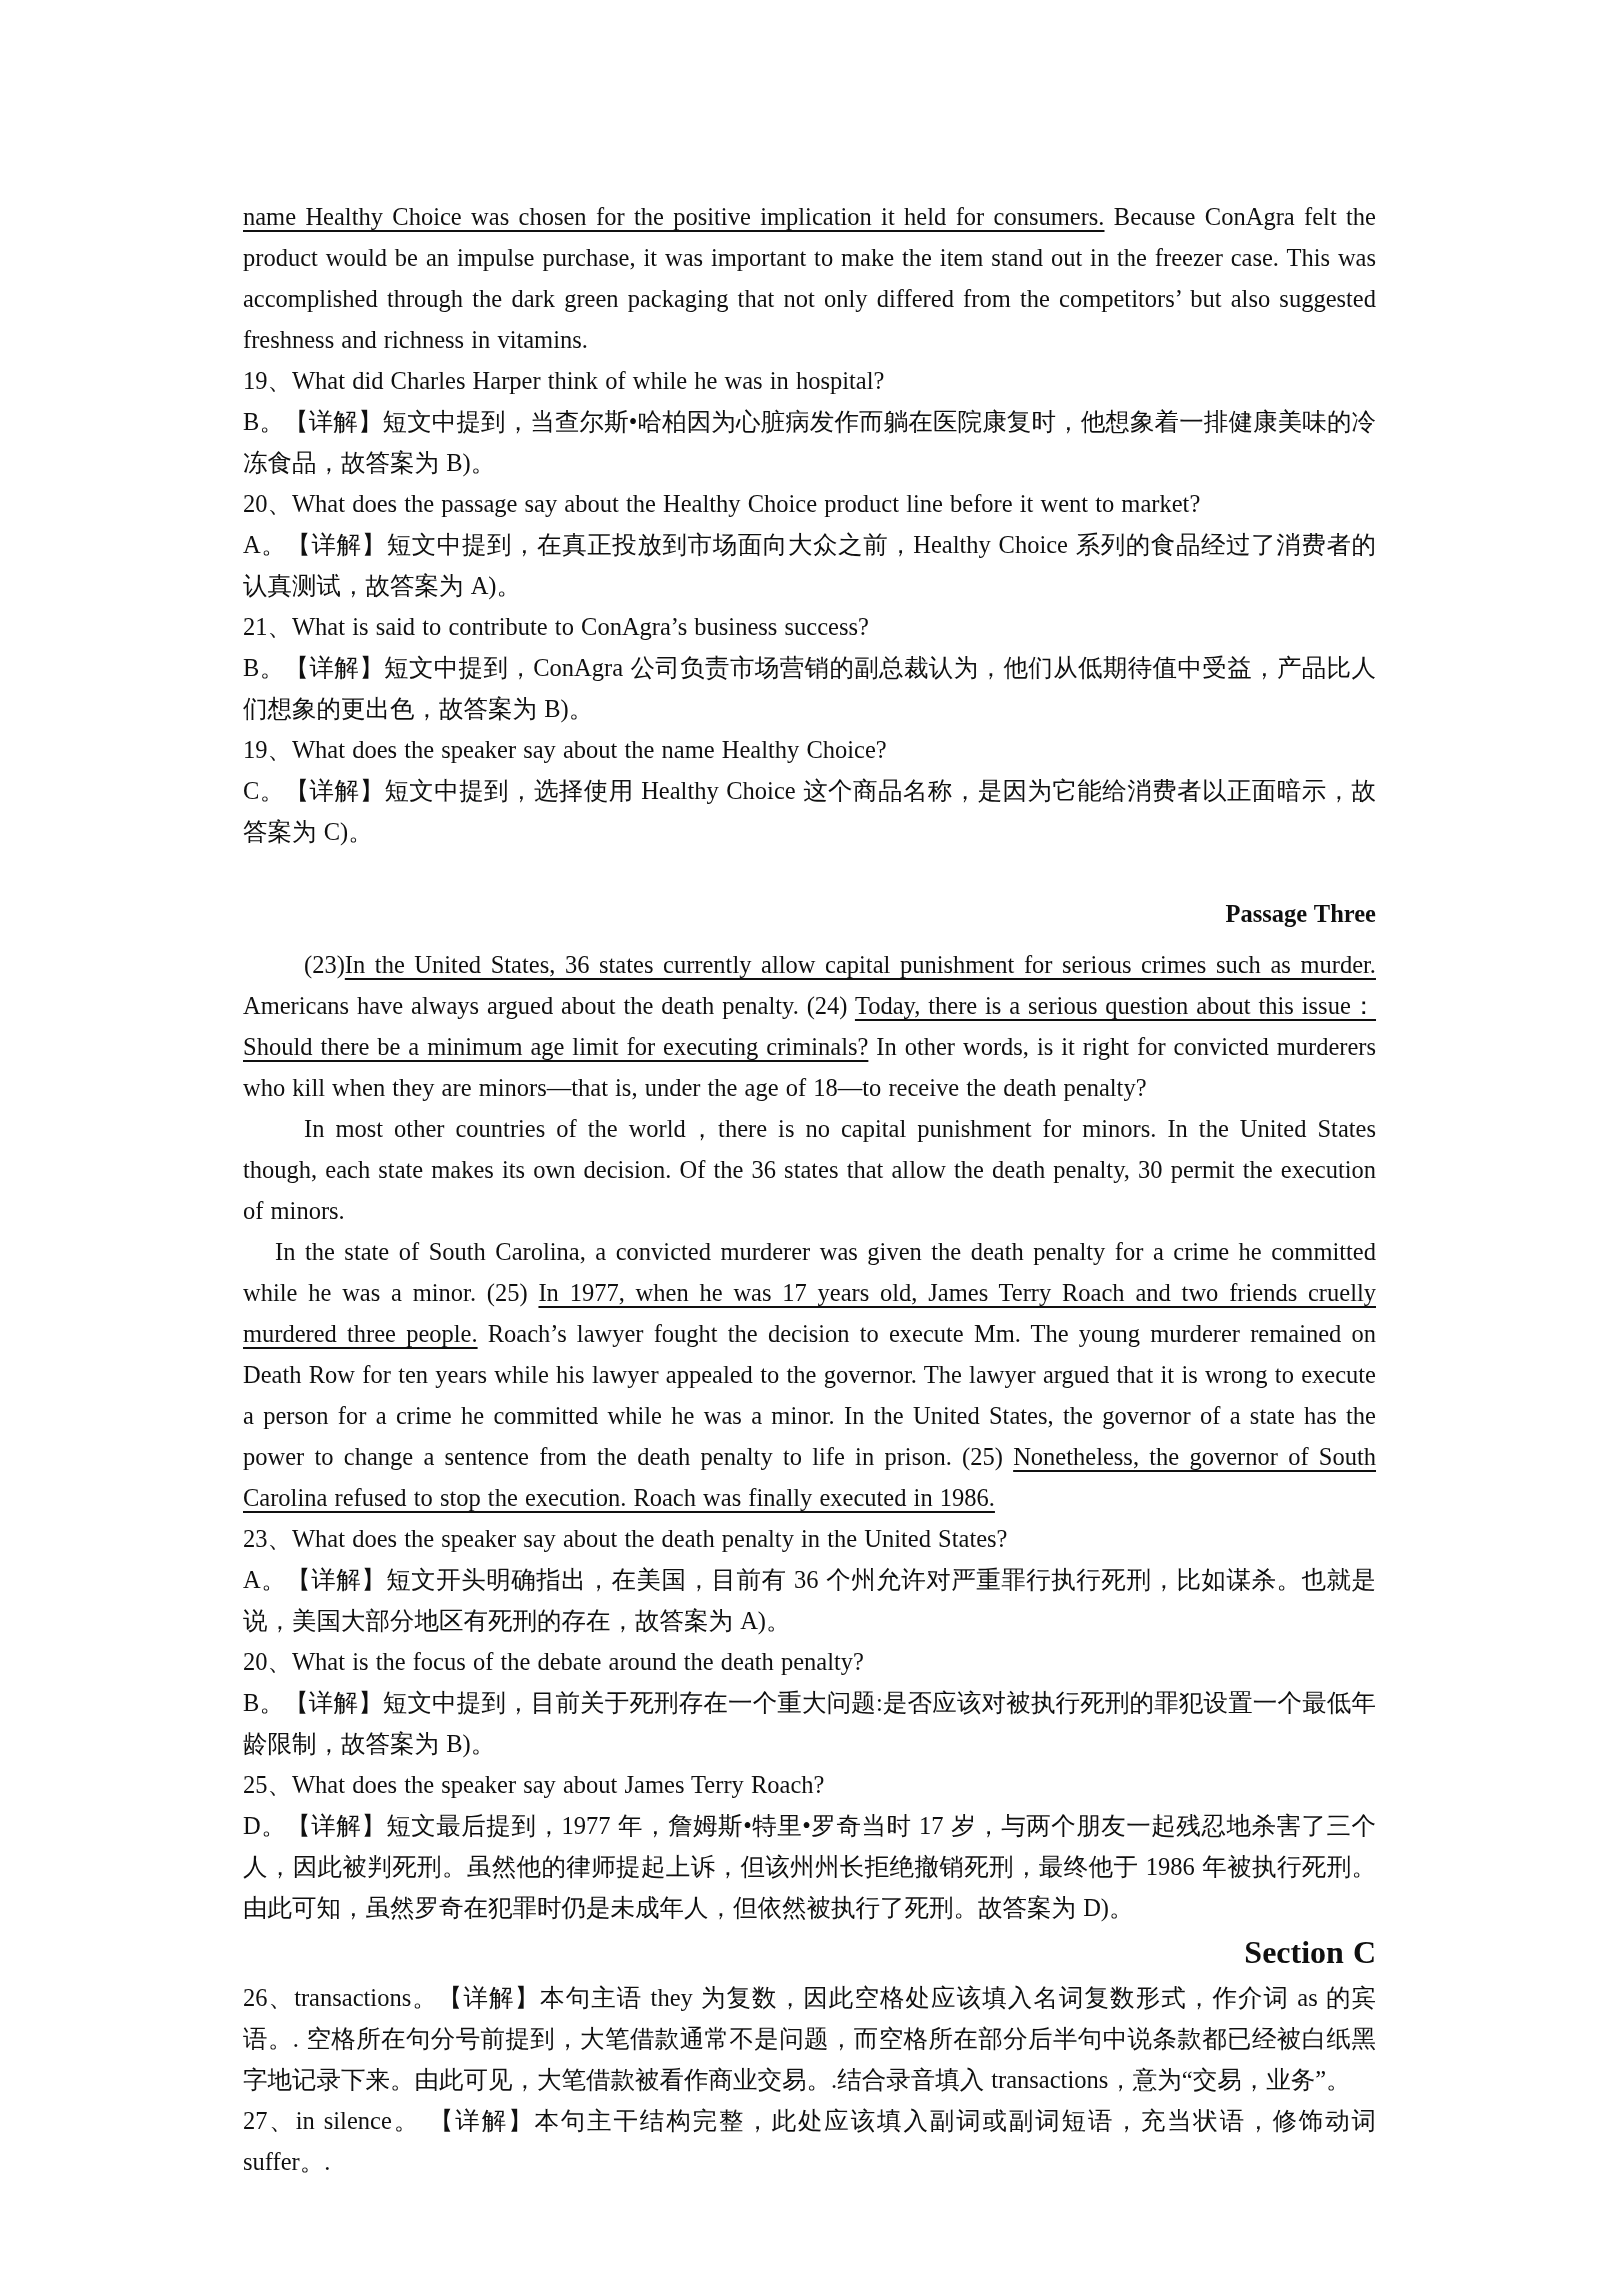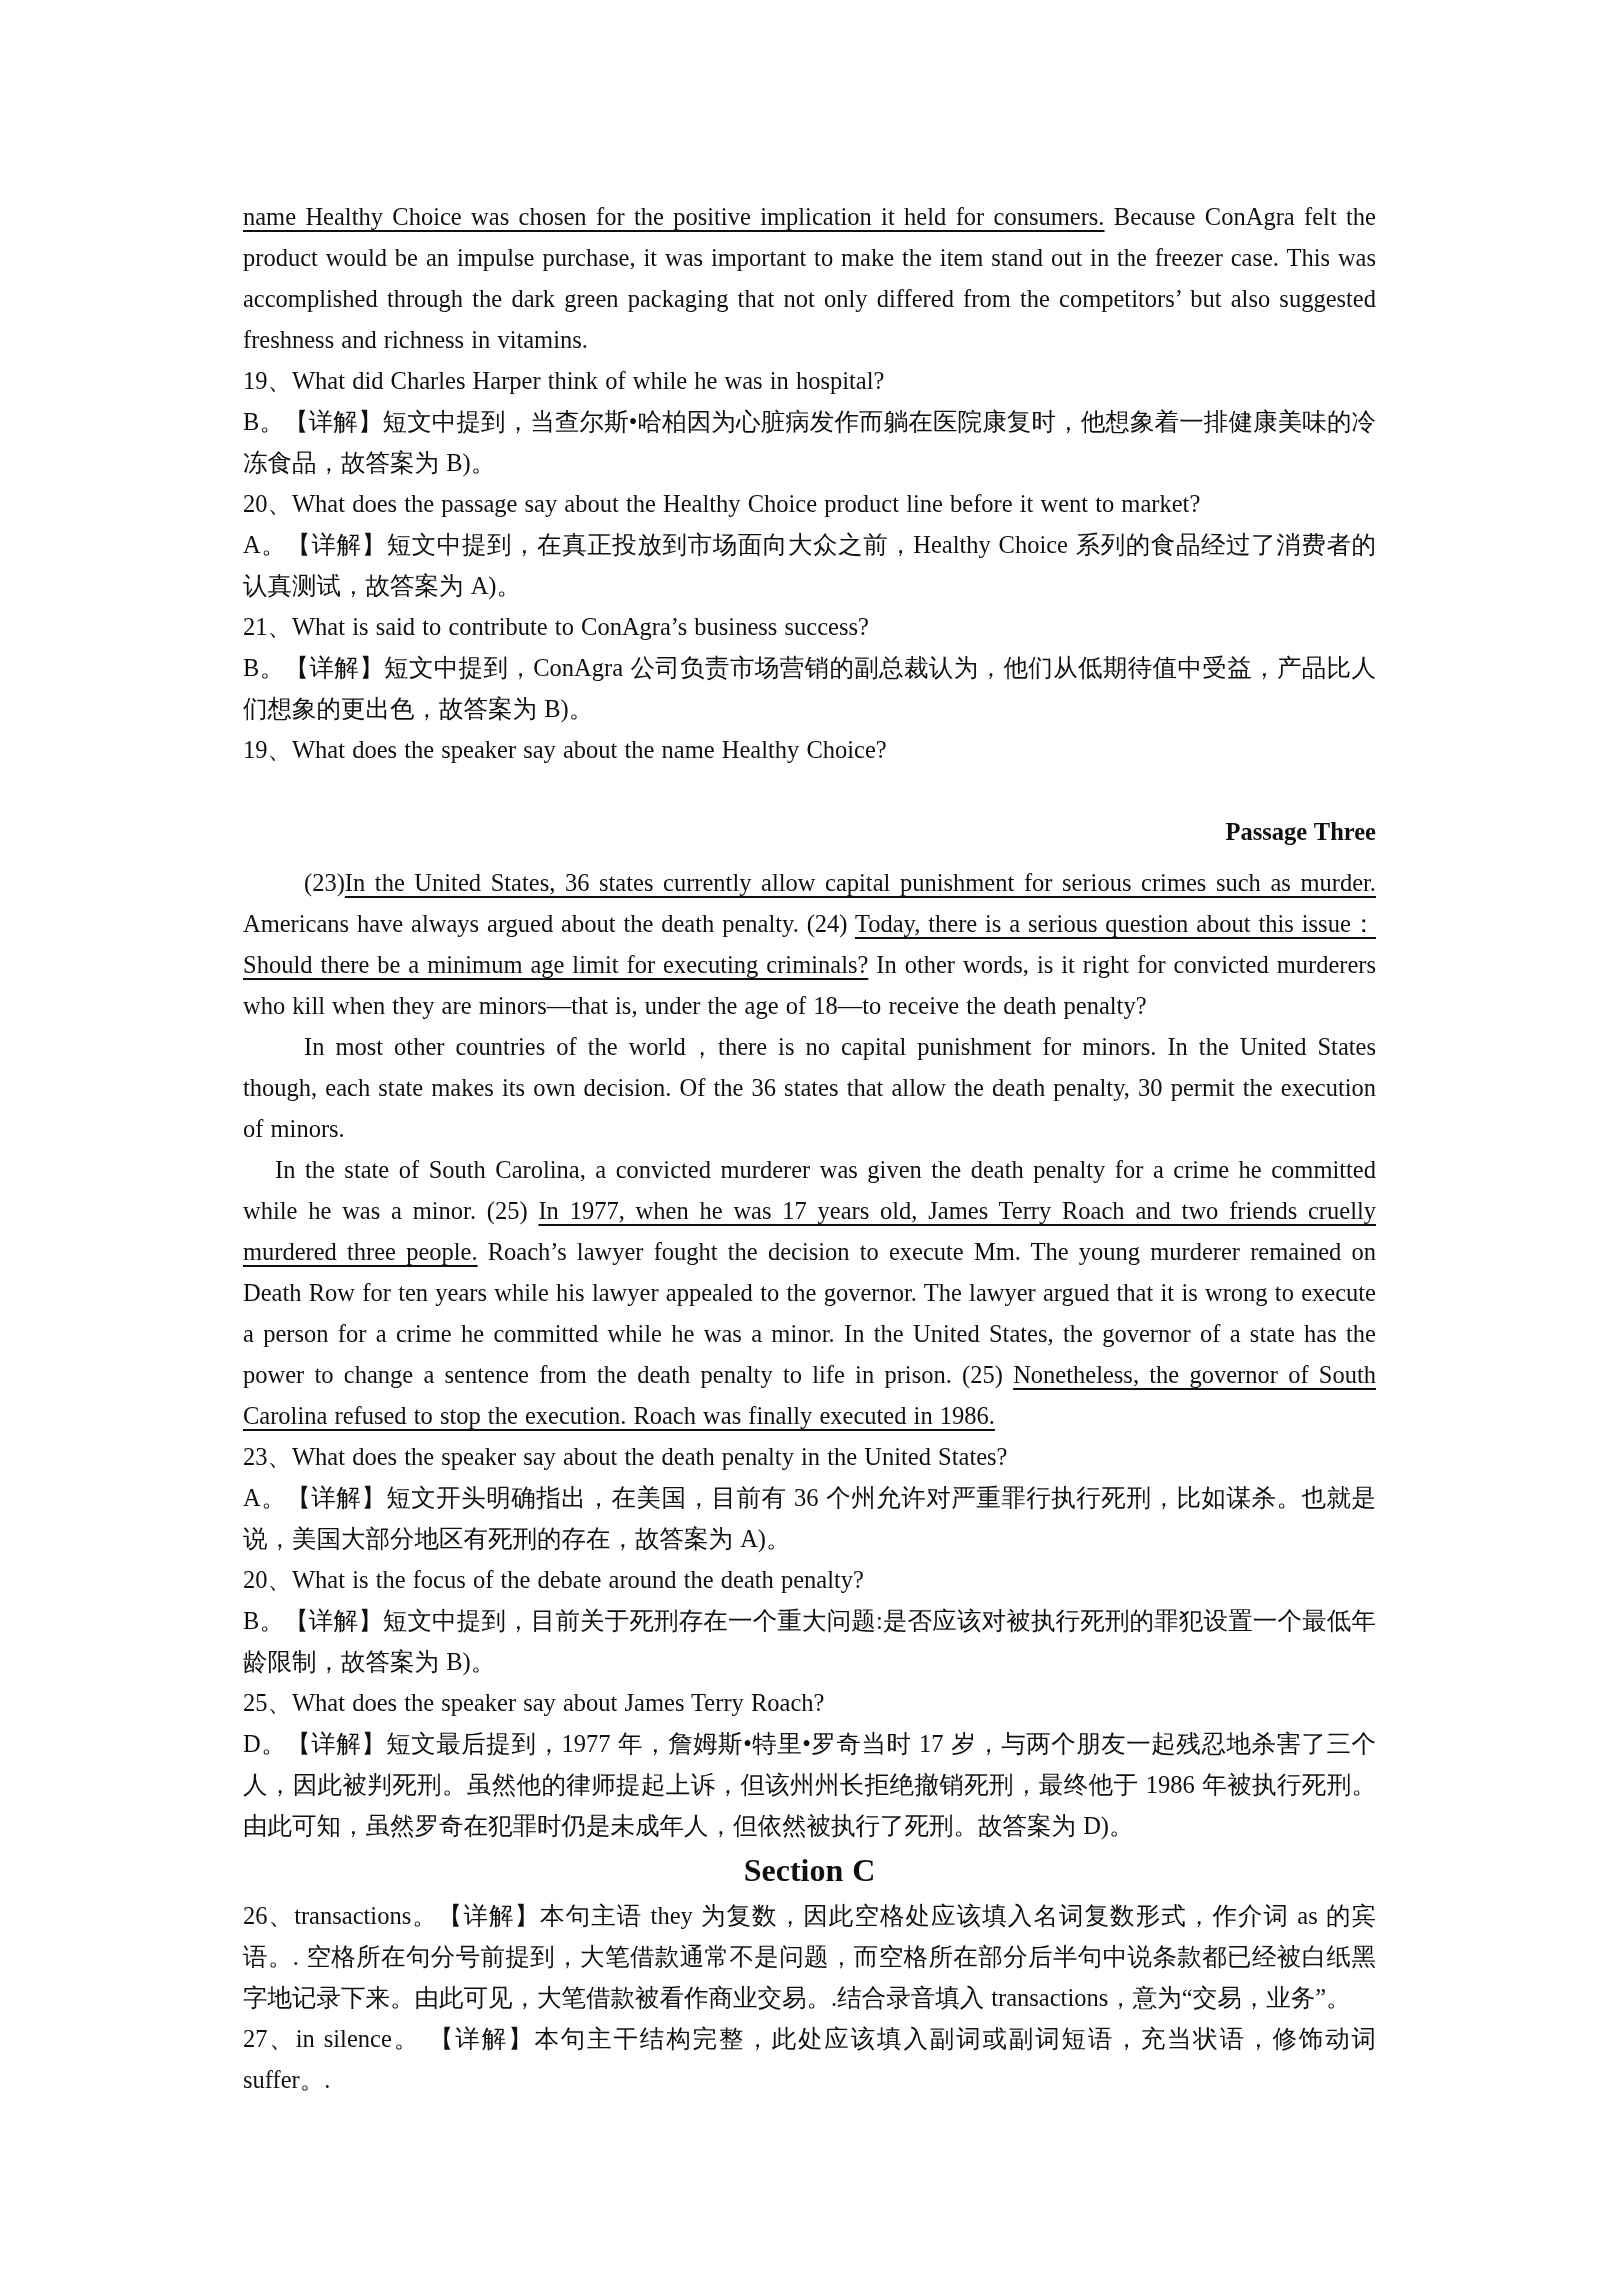--- a/index.html
+++ b/index.html
@@ -30,21 +30,21 @@
   }
   .content p.h-passage {
     font-weight: bold;
     text-align: right;
     margin-bottom: 9.8px;
   }
   .content p.h-section {
     font-weight: bold;
     font-size: 32px;
     line-height: 45px;
-    text-align: center;
+    text-align: right;
     margin-top: 2px;
     margin-bottom: 2px;
   }
   .indent-lg { text-indent: 61px; }
   .indent-sm { text-indent: 32px; }
   .spacer { height: 41px; }
   .u {
     text-decoration: underline;
     text-decoration-thickness: 2px;
     text-underline-offset: 4.9px;
@@ -56,20 +56,21 @@
 <div class="page">
   <div class="content">
       <p class="body"><span class="u">name Healthy Choice was chosen for the positive implication it held for consumers.</span><span> Because ConAgra felt the product would be an impulse purchase, it was important to make the item stand out in the freezer case. This was accomplished through the dark green packaging that not only differed from the competitors’ but also suggested freshness and richness in vitamins.</span></p>
       <p class="body"><span>19、What did Charles Harper think of while he was in hospital?</span></p>
       <p class="body"><span>B。【详解】短文中提到，当查尔斯•哈柏因为心脏病发作而躺在医院康复时，他想象着一排健康美味的冷冻食品，故答案为 B)。</span></p>
       <p class="body"><span>20、What does the passage say about the Healthy Choice product line before it went to market?</span></p>
       <p class="body"><span>A。【详解】短文中提到，在真正投放到市场面向大众之前，Healthy Choice 系列的食品经过了消费者的认真测试，故答案为 A)。</span></p>
       <p class="body"><span>21、What is said to contribute to ConAgra’s business success?</span></p>
       <p class="body"><span>B。【详解】短文中提到，ConAgra 公司负责市场营销的副总裁认为，他们从低期待值中受益，产品比人们想象的更出色，故答案为 B)。</span></p>
       <p class="body"><span>19、What does the speaker say about the name Healthy Choice?</span></p>
+      <p class="body"><span>C。【详解】短文中提到，选择使用 Healthy Choice 这个商品名称，是因为它能给消费者以正面暗示，故答案为 C)。</span></p>
       <div class="spacer"></div>
       <p class="h-passage"><span>Passage Three</span></p>
       <p class="body indent-lg"><span>(23)</span><span class="u">In the United States, 36 states currently allow capital punishment for serious crimes such as murder.</span><span> Americans have always argued about the death penalty. (24) </span><span class="u">Today, there is a serious question about this issue： Should there be a minimum age limit for executing criminals?</span><span> In other words, is it right for convicted murderers who kill when they are minors—that is, under the age of 18—to receive the death penalty?</span></p>
       <p class="body indent-lg"><span>In most other countries of the world，there is no capital punishment for minors. In the United States though, each state makes its own decision. Of the 36 states that allow the death penalty, 30 permit the execution of minors.</span></p>
       <p class="body indent-sm"><span>In the state of South Carolina, a convicted murderer was given the death penalty for a crime he committed while he was a minor. (25) </span><span class="u">In 1977, when he was 17 years old, James Terry Roach and two friends cruelly murdered three people.</span><span> Roach’s lawyer fought the decision to execute Mm. The young murderer remained on Death Row for ten years while his lawyer appealed to the governor. The lawyer argued that it is wrong to execute a person for a crime he committed while he was a minor. In the United States, the governor of a state has the power to change a sentence from the death penalty to life in prison. (25) </span><span class="u">Nonetheless, the governor of South Carolina refused to stop the execution. Roach was finally executed in 1986.</span></p>
       <p class="body"><span>23、What does the speaker say about the death penalty in the United States?</span></p>
       <p class="body"><span>A。【详解】短文开头明确指出，在美国，目前有 36 个州允许对严重罪行执行死刑，比如谋杀。也就是说，美国大部分地区有死刑的存在，故答案为 A)。</span></p>
       <p class="body"><span>20、What is the focus of the debate around the death penalty?</span></p>
       <p class="body"><span>B。【详解】短文中提到，目前关于死刑存在一个重大问题:是否应该对被执行死刑的罪犯设置一个最低年龄限制，故答案为 B)。</span></p>
       <p class="body"><span>25、What does the speaker say about James Terry Roach?</span></p>

